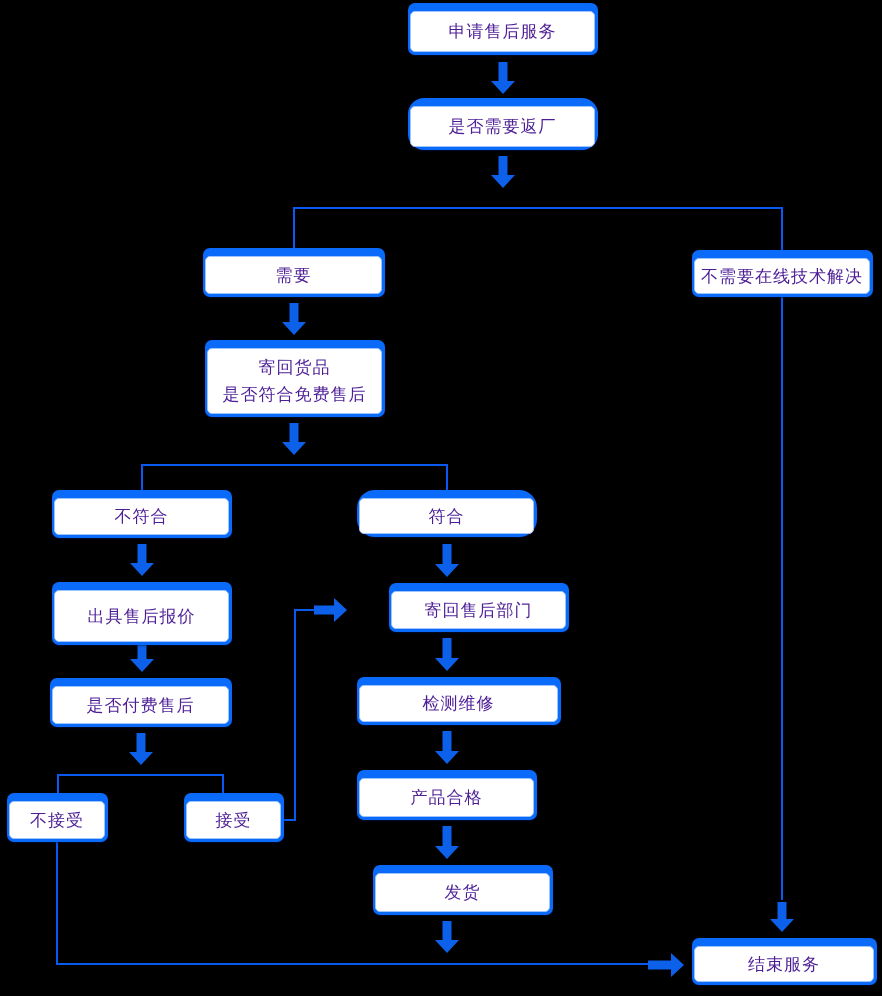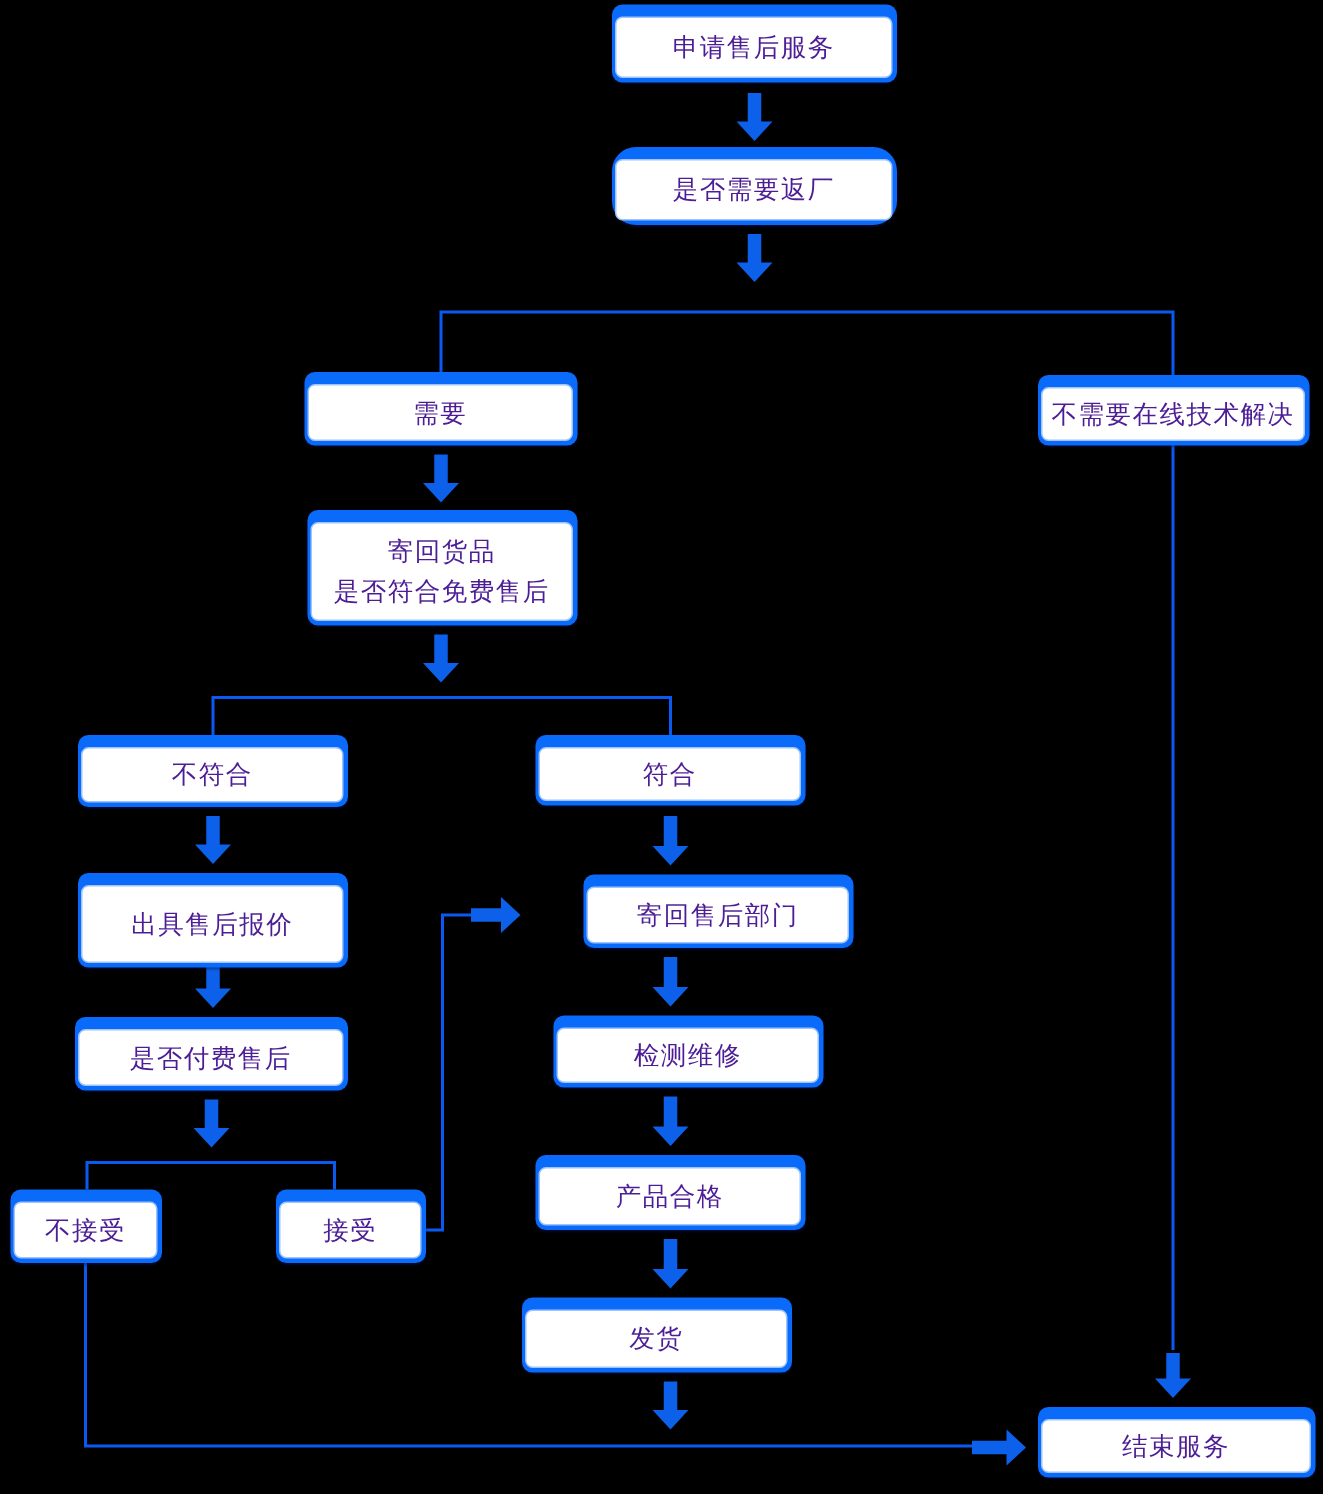--- a/index.html
+++ b/index.html
@@ -99,21 +99,21 @@
       <span>是否符合免费售后</span>
     </div>
   </div>
 
   <div class="node" style="left:52px;top:490px;width:180px;height:48px;">
     <div class="face">
         <span>不符合</span>
       </div>
   </div>
 
-  <div class="node" style="left:357px;top:490px;width:180px;height:47px;">
+  <div class="node" style="left:357px;top:490px;width:180px;height:47px;border-radius:18px;">
     <div class="face">
         <span>符合</span>
       </div>
   </div>
 
   <div class="node" style="left:52px;top:582px;width:180px;height:63px;">
     <div class="face">
         <span>出具售后报价</span>
       </div>
   </div>
@@ -123,21 +123,21 @@
         <span>寄回售后部门</span>
       </div>
   </div>
 
   <div class="node" style="left:50px;top:678px;width:182px;height:49px;">
     <div class="face">
         <span>是否付费售后</span>
       </div>
   </div>
 
-  <div class="node" style="left:357px;top:677px;width:180px;height:48px;margin-left:12px;">
+  <div class="node" style="left:357px;top:677px;width:204px;height:48px;">
     <div class="face">
         <span>检测维修</span>
       </div>
   </div>
 
   <div class="node" style="left:357px;top:770px;width:180px;height:50px;">
     <div class="face">
         <span>产品合格</span>
       </div>
   </div>
@@ -147,21 +147,21 @@
         <span>不接受</span>
       </div>
   </div>
 
   <div class="node" style="left:173px;top:793px;width:100px;height:49px;margin-left:11px;">
     <div class="face">
         <span>接受</span>
       </div>
   </div>
 
-  <div class="node" style="left:348px;top:865px;width:180px;height:50px;">
+  <div class="node" style="left:373px;top:865px;width:180px;height:50px;">
     <div class="face">
         <span>发货</span>
       </div>
   </div>
 
   <div class="node" style="left:692px;top:938px;width:185px;height:47px;">
     <div class="face">
         <span>结束服务</span>
       </div>
   </div>

